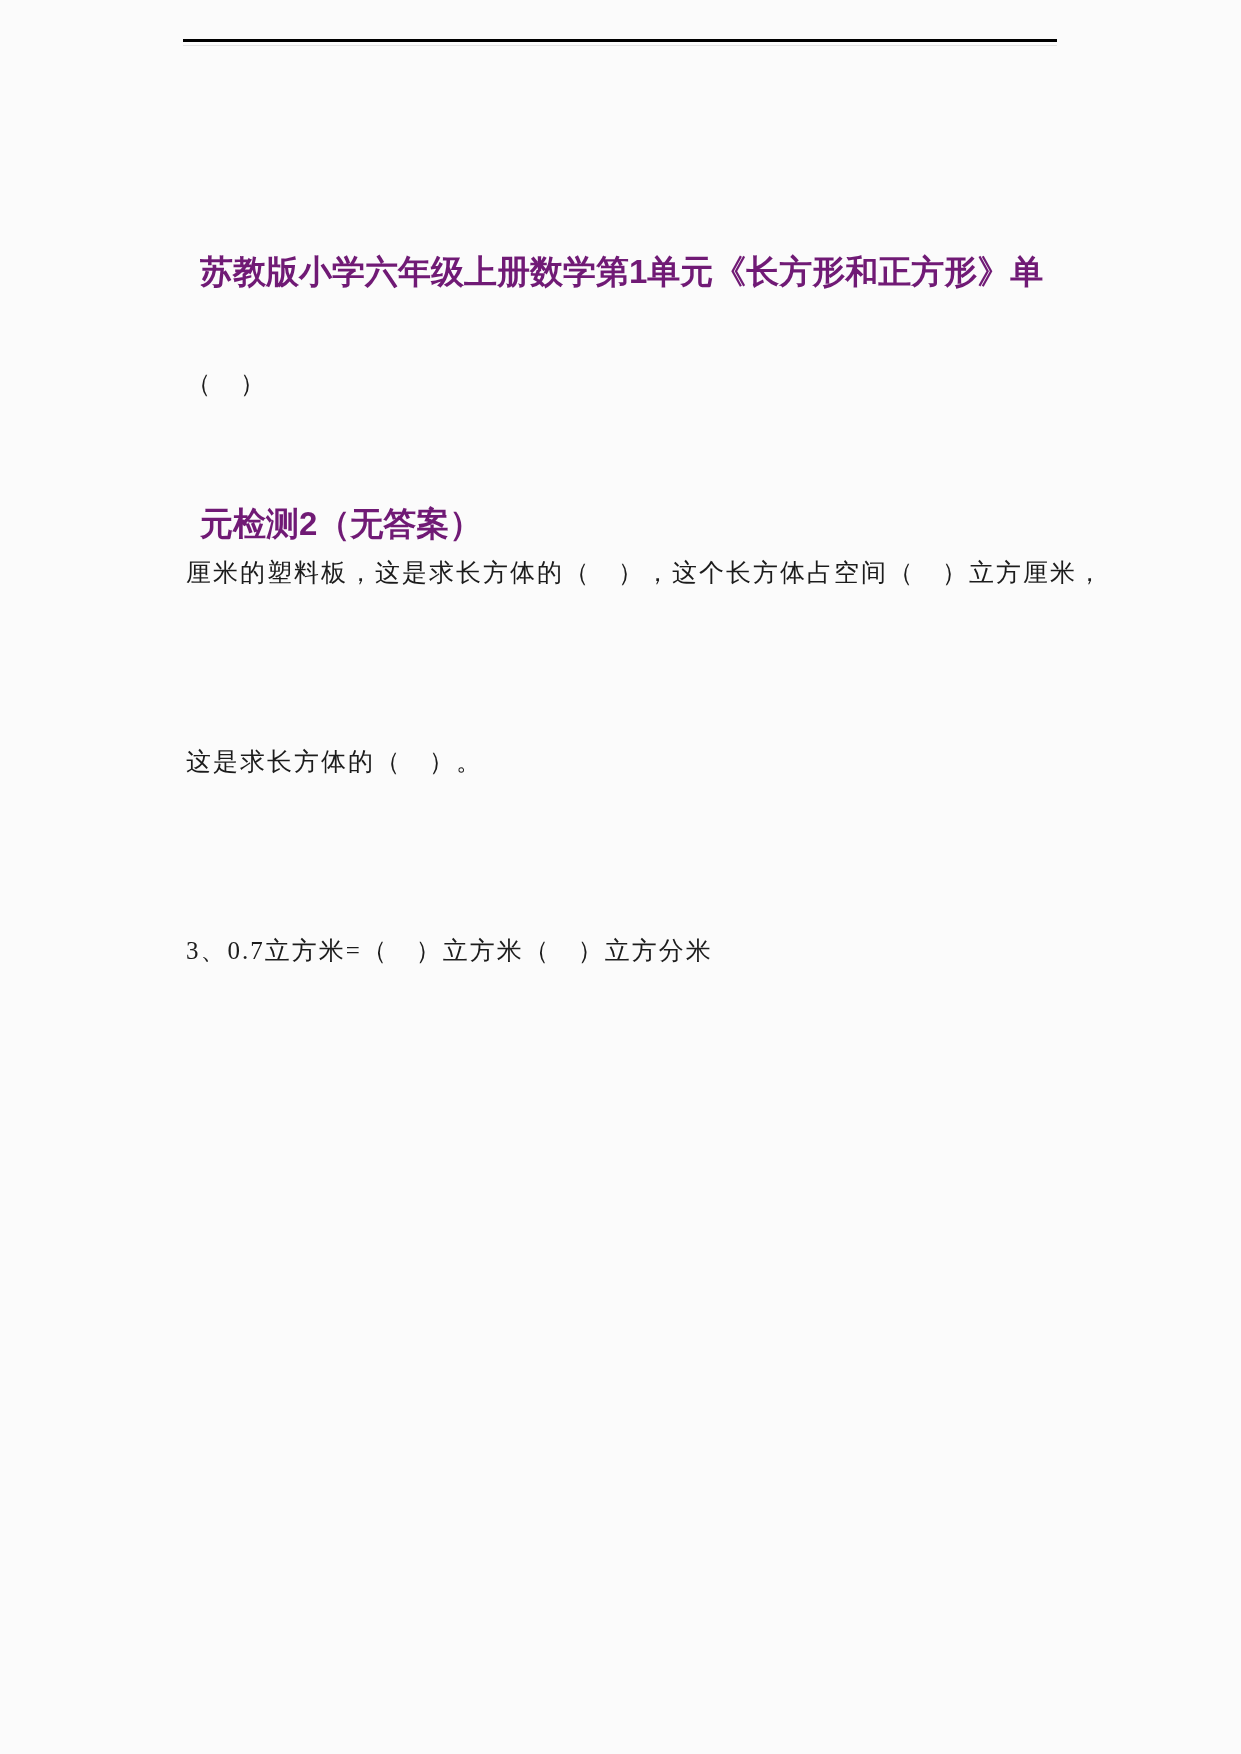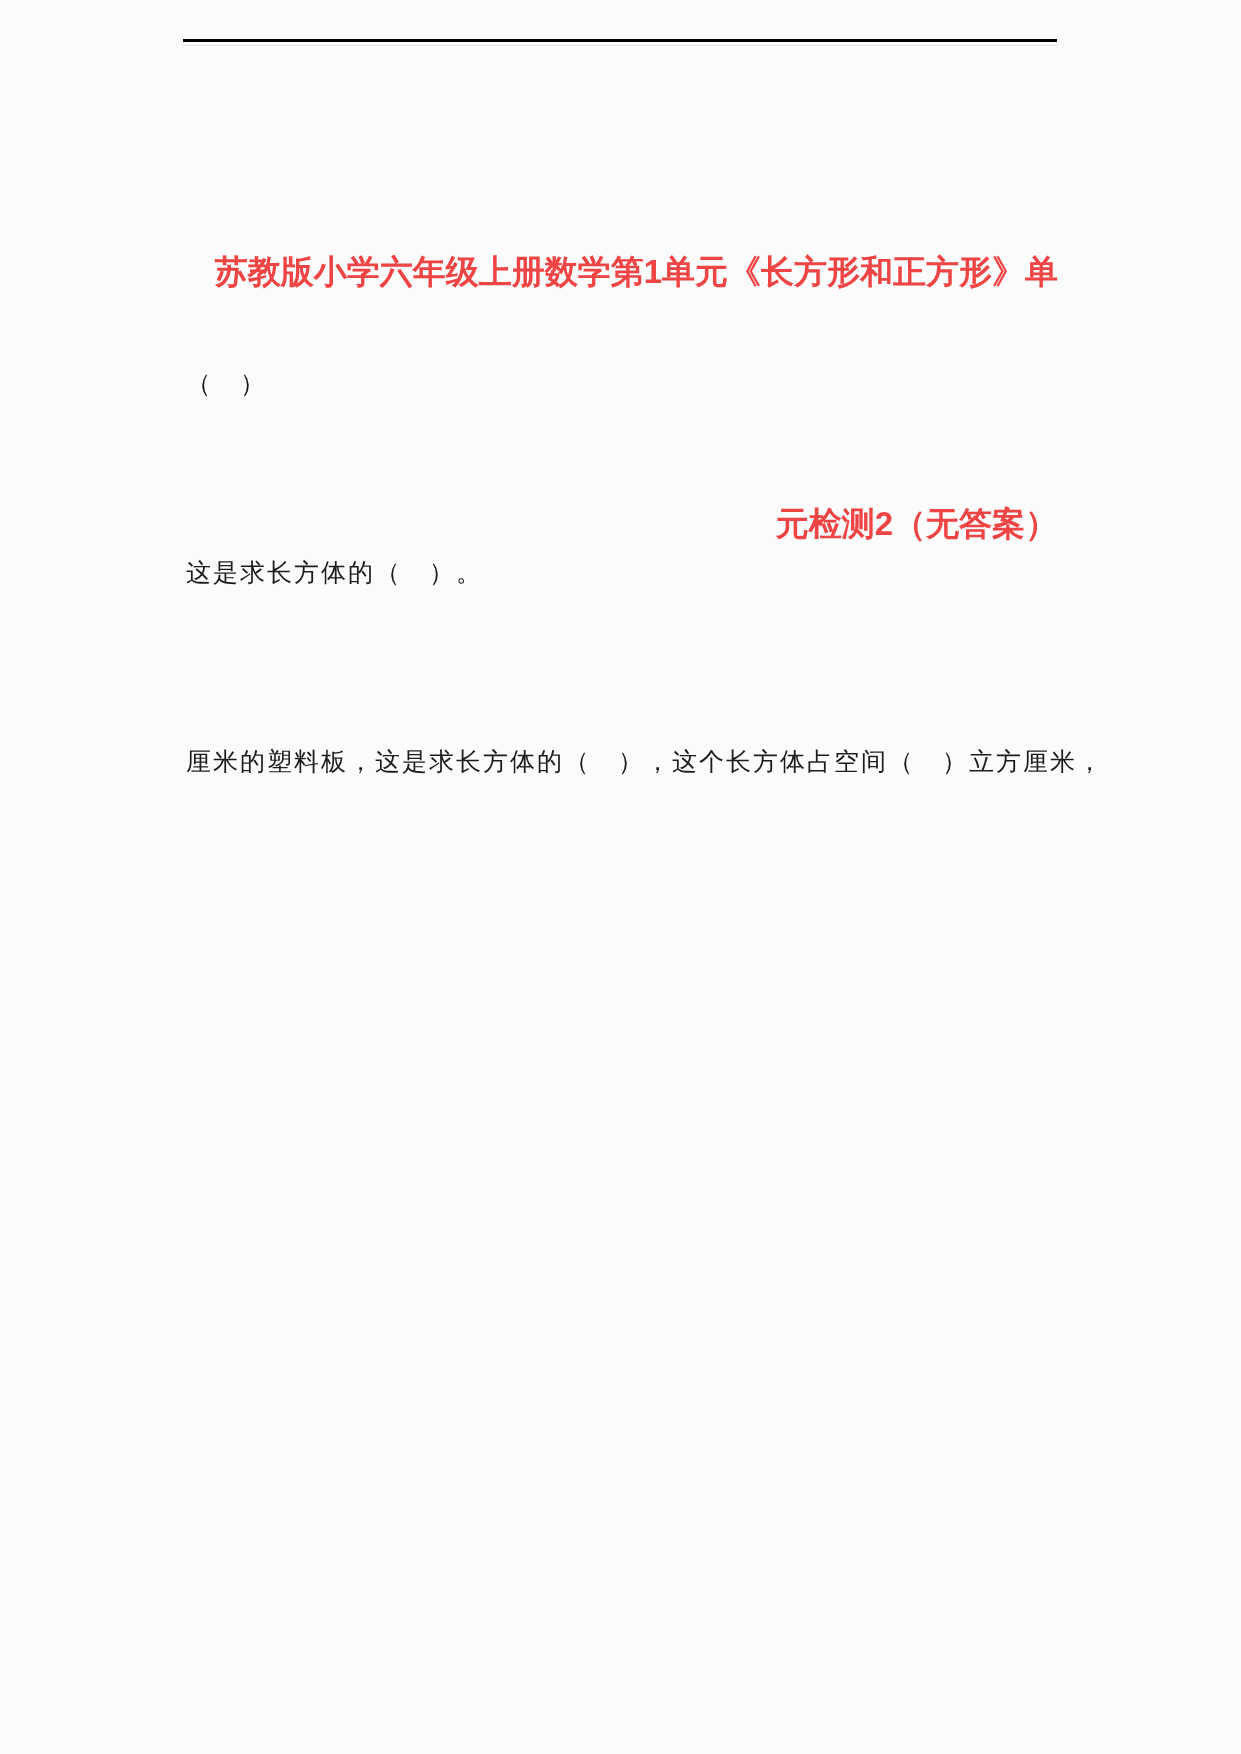--- a/index.html
+++ b/index.html
@@ -27,30 +27,30 @@
   .header-rule-shadow {
     position: absolute;
     left: 183px;
     top: 45px;
     width: 874px;
     height: 1px;
     background: #e3e3e3;
   }
   .doc-title {
     position: absolute;
-    left: 184px;
+    left: 200px;
     top: 62px;
     width: 874px;
-    text-align: right;
+    text-align: left;
     font-family: "Liberation Sans", sans-serif;
     font-weight: bold;
     font-size: 33px;
     line-height: 84px;
     white-space: pre;
-    color: #ef4444;
+    color: #701a75;
   }
   .doc-body {
     position: absolute;
     left: 186px;
     top: 226px;
     width: 900px;
     font-family: "Liberation Serif", serif;
     font-size: 25px;
     letter-spacing: 2px;
     line-height: 63px;
@@ -68,22 +68,23 @@
   <div class="header-rule"></div>
   <div class="header-rule-shadow"></div>
 
   <div class="doc-title">
     <div>苏教版小学六年级上册数学第1单元《长方形和正方形》单</div>
     <div>元检测2（无答案）</div>
   </div>
 
   <div class="doc-body">
     <div class="line">（　）</div>
+    <div class="line">厘米的塑料板，这是求长方体的（　），这个长方体占空间（　）立方厘米，</div>
     <div class="line">这是求长方体的（　）。</div>
-    <div class="line">厘米的塑料板，这是求长方体的（　），这个长方体占空间（　）立方厘米，</div>
+    <div class="line">3、0.7立方米=（　）立方米（　）立方分米</div>
     
     
     
     
     
     
     
     
     
     

